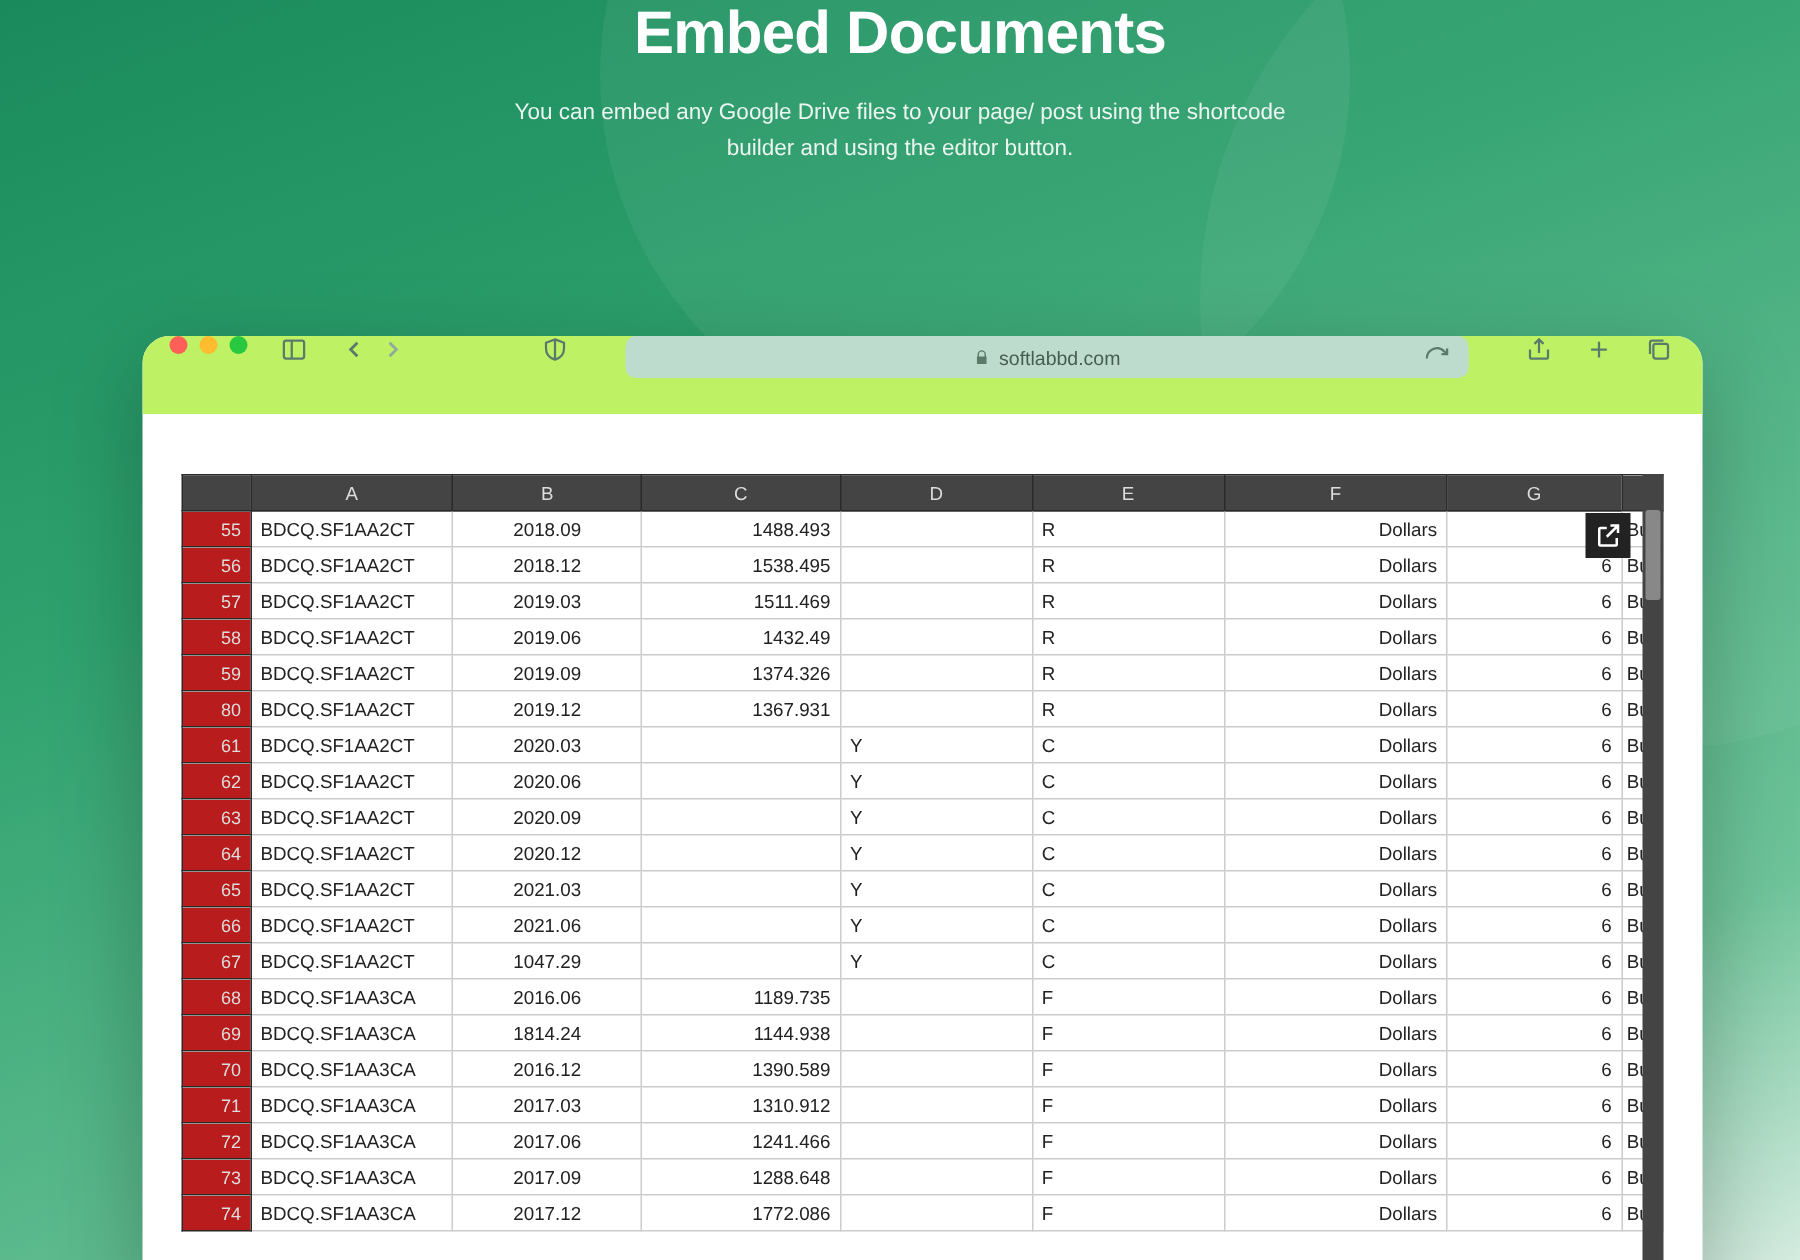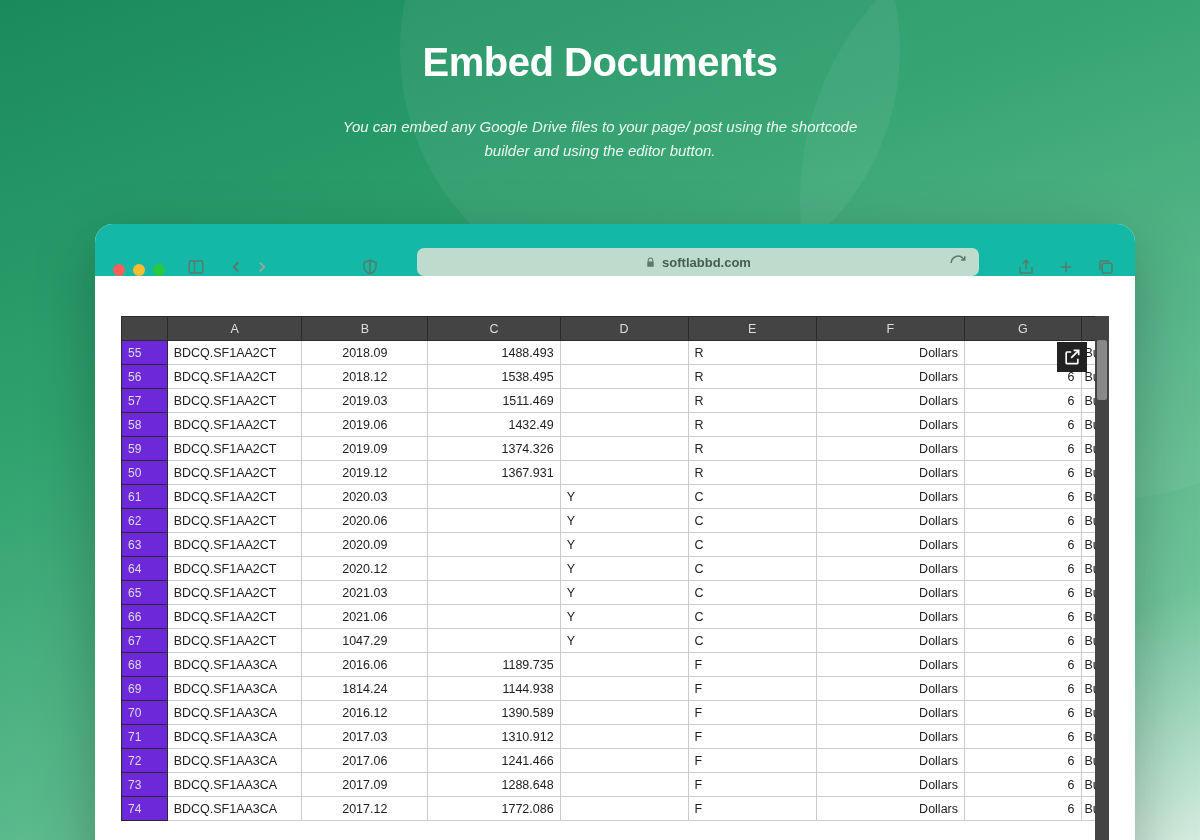--- a/index.html
+++ b/index.html
@@ -20,60 +20,57 @@
   }
   .bg-circle2 {
     position: absolute;
     width: 600px; height: 600px;
     border-radius: 50%;
     background: rgba(255,255,255,0.05);
     top: -100px; right: -200px;
   }
   .hero {
     text-align: center;
-    padding-top: 40px;
     position: relative;
     z-index: 1;
   }
   .hero h1 {
     color: #fff;
     font-size: 40px;
     font-weight: 800;
     letter-spacing: -0.5px;
   }
   .hero p {
     color: rgba(255,255,255,0.9);
     font-size: 15px;
-    margin-top: 30px;
+    margin-top: 18px;
     line-height: 1.6;
     max-width: 540px;
     margin-left: auto;
     margin-right: auto;
-    font-style: italic;
   }
   .browser {
     position: absolute;
     top: 224px;
     left: 95px;
     width: 1040px;
     height: 640px;
     background: #fff;
     border-radius: 18px 18px 0 0;
     box-shadow: 0 20px 60px rgba(0,0,0,0.25);
     overflow: hidden;
     z-index: 2;
   }
   .browser-bar {
     height: 52px;
-    background: #14b8a6;
+    background: #bef264;
     display: flex;
-    align-items: flex-end;
+    align-items: flex-start;
     padding: 0 18px;
     gap: 10px;
-    font-weight: bold;
   }
   .traffic { display: flex; gap: 8px; margin-right: 10px; }
   .dot { width: 12px; height: 12px; border-radius: 50%; }
   .dot.red { background: #ff5f57; }
   .dot.yellow { background: #febc2e; }
   .dot.green { background: #28c840; }
   .bar-icon {
     color: #5a7a6a;
     display: flex;
     align-items: center;
@@ -119,23 +116,23 @@
   }
   table.sheet th {
     background: #444;
     color: #ddd;
     font-weight: normal;
     height: 24px;
     border: 1px solid #2a2a2a;
     text-align: center;
   }
   table.sheet td.rownum {
-    background: #6d28d9;
+    background: #b91c1c;
     color: #ddd;
-    text-align: left;
+    text-align: right;
     border: 1px solid #2a2a2a;
     width: 40px;
     font-size: 12px;
   }
   table.sheet td {
     border: 1px solid #ccc;
     height: 24px;
     padding: 0 6px;
     color: #222;
     white-space: nowrap;
@@ -321,21 +318,21 @@
               <td class="col-A">BDCQ.SF1AA2CT</td>
               <td class="col-B">2019.09</td>
               <td class="col-C">1374.326</td>
               <td class="col-D"></td>
               <td class="col-E">R</td>
               <td class="col-F">Dollars</td>
               <td class="col-G">6</td>
               <td class="col-H">Bu</td>
             </tr>
             <tr>
-              <td class="rownum">50</td>
+              <td class="rownum">80</td>
               <td class="col-A">BDCQ.SF1AA2CT</td>
               <td class="col-B">2019.12</td>
               <td class="col-C">1367.931</td>
               <td class="col-D"></td>
               <td class="col-E">R</td>
               <td class="col-F">Dollars</td>
               <td class="col-G">6</td>
               <td class="col-H">Bu</td>
             </tr>
             <tr>

